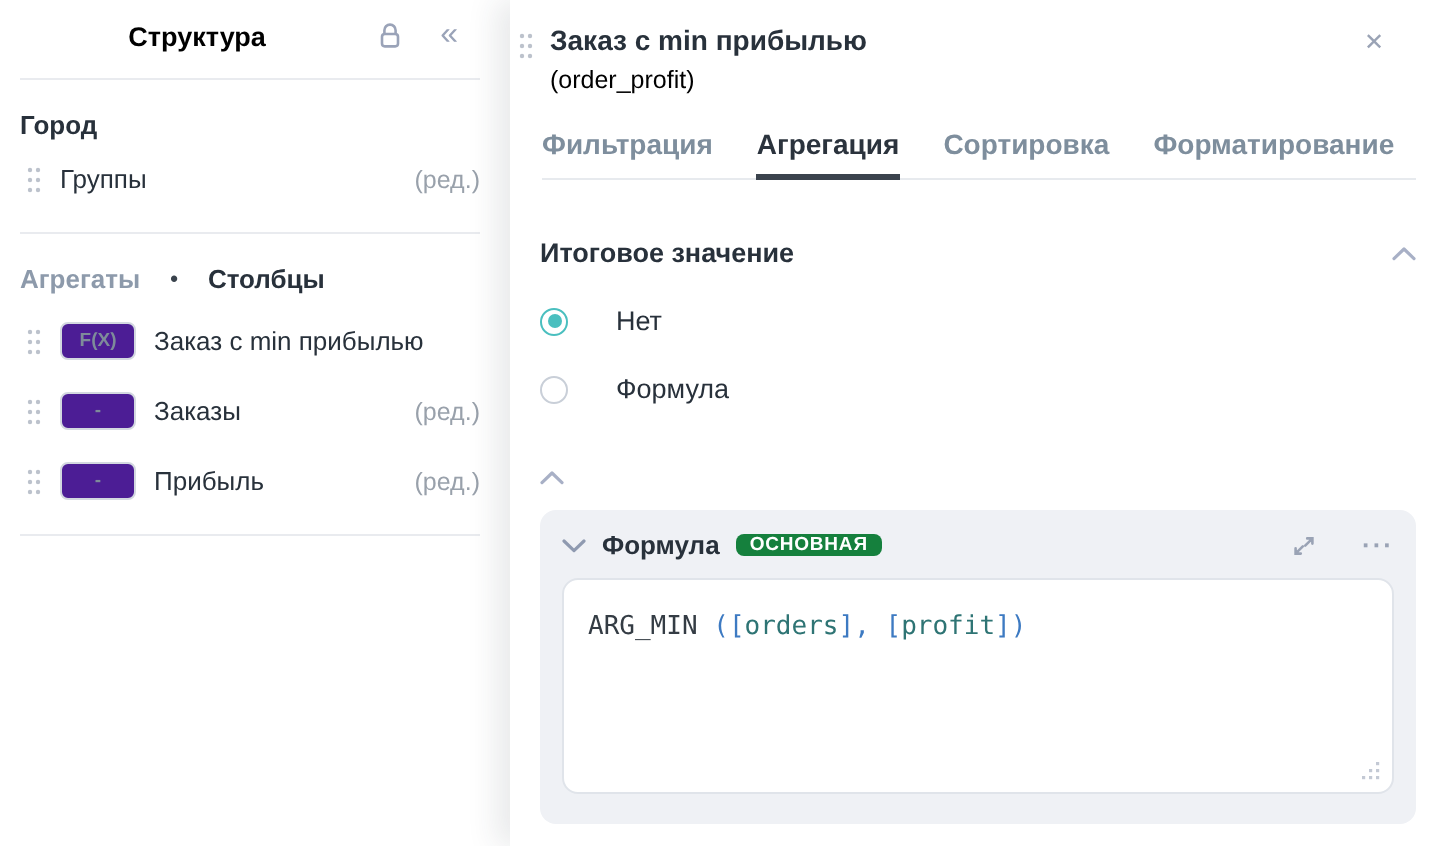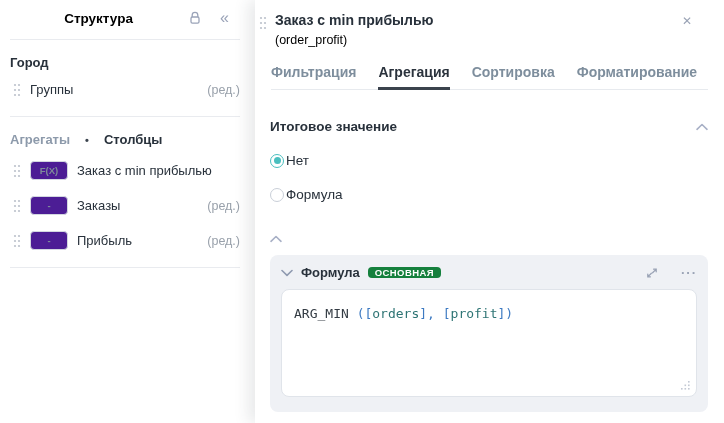--- a/index.html
+++ b/index.html
@@ -48,21 +48,21 @@
   .tabs { display: flex; gap: 22px; margin: 11px 16px 0 16px; border-bottom: 1px solid #e7eaee; }
   .tab { font-size: 14px; font-weight: bold; color: #7e8e9d; padding: 6px 0 9px; position: relative; cursor: pointer; white-space: nowrap; }
   .tab.active { color: #2b333d; }
   .tab.active::after { content: ""; position: absolute; left: 0; right: 0; bottom: -1px; height: 3px; background: #3b434d; }
 
   .rp-body { padding: 0 16px 0 15px; }
   .section-header { display: flex; align-items: center; justify-content: space-between; margin-top: 29px; }
   .section-title { font-size: 13.5px; font-weight: bold; color: #28313b; text-align: center; }
   .chev-btn { cursor: pointer; display: inline-flex; }
 
-  .radio-row { display: flex; align-items: center; gap: 2px; margin-top: 19px; cursor: pointer; }
+  .radio-row { display: flex; align-items: center; gap: 24px; margin-top: 19px; cursor: pointer; }
   .radio { width: 14px; height: 14px; border-radius: 50%; position: relative; flex: none; }
   .radio.sel { border: 1.5px solid #4abfbf; }
   .radio.sel::after { content: ""; position: absolute; left: 50%; top: 50%; width: 7px; height: 7px; margin: -3.5px 0 0 -3.5px; border-radius: 50%; background: #4abfbf; }
   .radio.unsel { border: 1.5px solid #c9cfd8; }
   .radio-label { font-size: 13.5px; color: #28313b; }
 
   .formula-card { margin: 12px 0 0 0; background: #eff1f5; border-radius: 8px; padding: 10px 11px 11px; height: 157px; }
   .card-header { display: flex; align-items: center; gap: 8px; }
   .card-title { font-size: 13px; font-weight: bold; color: #28313b; }
   .badge-main {

